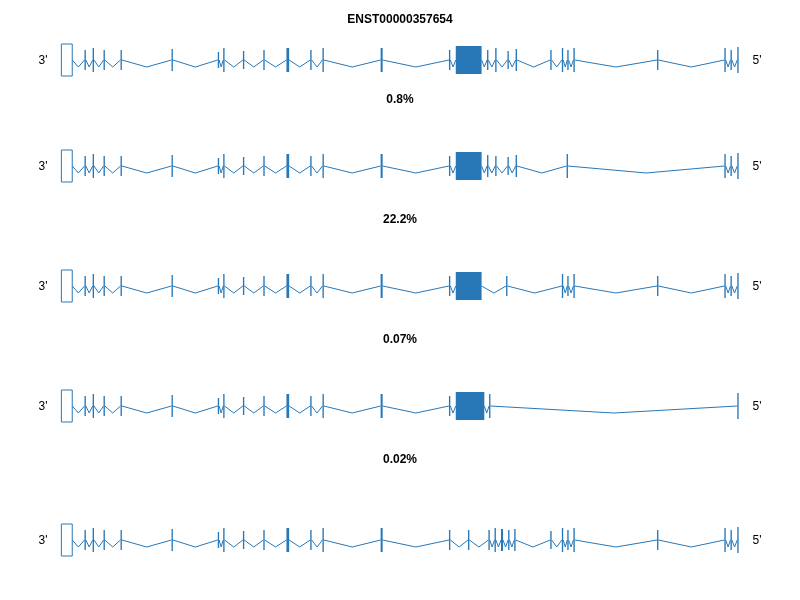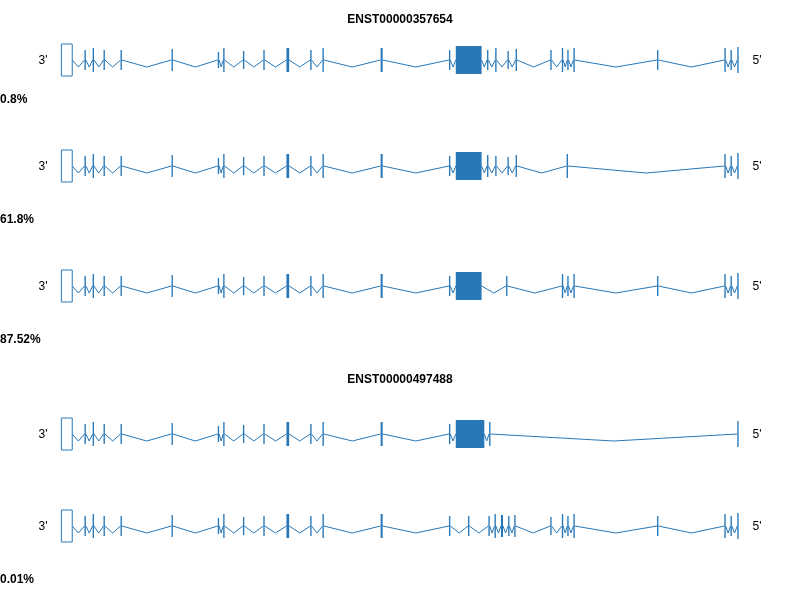--- a/index.html
+++ b/index.html
@@ -3,21 +3,21 @@
 <meta charset="utf-8">
 <style>
   html,body{margin:0;padding:0;background:#ffffff;}
   body{width:800px;height:600px;font-family:"Liberation Sans",sans-serif;color:#000;overflow:hidden;}
   .plot{width:800px;height:600px;display:flex;flex-direction:column;}
   .row{height:120px;display:flex;flex-direction:column;box-sizing:border-box;}
   .title{text-align:center;font-weight:bold;font-size:12px;padding-top:12px;height:16px;}
   .track{display:flex;align-items:center;flex:1;padding:0 34px;gap:8px;}
   .end-label{font-size:12px;width:18px;text-align:center;flex:none;}
   .track-svg{flex:1;height:56px;display:block;}
-  .pct{font-weight:bold;font-size:12px;padding-bottom:12px;height:16px;}
+  .pct{text-align:center;font-weight:bold;font-size:12px;padding-bottom:12px;height:16px;}
 </style>
 </head>
 <body>
 
 <div class="plot" id="plot">
     <div class="row">
       <div class="title">ENST00000357654</div>
       <div class="track">
         <span class="end-label">3'</span>
         <svg viewBox="0 0 1000 56" preserveAspectRatio="none" class="track-svg">
@@ -80,21 +80,21 @@
           <rect x="640" y="18" width="2" height="20" fill="#2878b8"></rect>
           <rect x="658" y="19" width="2" height="18" fill="#2878b8"></rect>
           <rect x="670" y="17" width="2" height="22" fill="#2878b8"></rect>
           <rect x="745" y="16" width="2" height="24" fill="#2878b8"></rect>
           <rect x="977" y="16" width="2" height="24" fill="#2878b8"></rect>
           <rect x="986" y="18" width="2" height="20" fill="#2878b8"></rect>
           <rect x="996" y="15" width="2" height="26" fill="#2878b8"></rect>
         </svg>
         <span class="end-label">5'</span>
       </div>
-      <div class="pct">61.8%</div>
+      <div class="pct">22.2%</div>
     </div>
     <div class="row">
       <div class="track">
         <span class="end-label">3'</span>
         <svg viewBox="0 0 1000 56" preserveAspectRatio="none" class="track-svg">
           <path d="M18 28L27 35L36 28M38 28L43 35L48 28M50 28L57 35L64 28M66 28L77.5 35L89 28M91 28L127.5 35L164 28M166 28L199 35L232 28M234 28L237 35L240 28M242 28L255.5 35L269 28M271 28L285 35L299 28M301 28L317 35L333 28M337 28L352.5 35L368 28M370 28L378 35L386 28M388 28L429.75 35L471.5 28M474.5 28L523.25 35L572 28M574 28L578 35L582 28M620 28L638 35L656 28M658 28L698 35L738 28M740 28L743 35L746 28M748 28L751.5 35L755 28M757 28L817.5 35L878 28M880 28L928.5 35L977 28M979 28L982.5 35L986 28M988 28L992 35L996 28" fill="none" stroke="#2878b8" stroke-width="1" vector-effect="non-scaling-stroke"></path>
           <rect x="2" y="12" width="16" height="32" fill="#ffffff" stroke="#2878b8" stroke-width="1" vector-effect="non-scaling-stroke"></rect>
           <rect x="36" y="18" width="2" height="20" fill="#2878b8"></rect>
           <rect x="48" y="16" width="2" height="24" fill="#2878b8"></rect>
           <rect x="64" y="18" width="2" height="20" fill="#2878b8"></rect>
@@ -114,24 +114,23 @@
           <rect x="738" y="16" width="2" height="24" fill="#2878b8"></rect>
           <rect x="746" y="18" width="2" height="20" fill="#2878b8"></rect>
           <rect x="755" y="16" width="2" height="24" fill="#2878b8"></rect>
           <rect x="878" y="18" width="2" height="20" fill="#2878b8"></rect>
           <rect x="977" y="16" width="2" height="24" fill="#2878b8"></rect>
           <rect x="986" y="18" width="2" height="20" fill="#2878b8"></rect>
           <rect x="996" y="15" width="2" height="26" fill="#2878b8"></rect>
         </svg>
         <span class="end-label">5'</span>
       </div>
-      <div class="pct">87.52%</div>
+      <div class="pct">0.07%</div>
     </div>
     <div class="row">
-      <div class="title">ENST00000497488</div>
       <div class="track">
         <span class="end-label">3'</span>
         <svg viewBox="0 0 1000 56" preserveAspectRatio="none" class="track-svg">
           <path d="M18 28L27 35L36 28M38 28L43 35L48 28M50 28L57 35L64 28M66 28L77.5 35L89 28M91 28L127.5 35L164 28M166 28L199 35L232 28M234 28L237 35L240 28M242 28L255.5 35L269 28M271 28L285 35L299 28M301 28L317 35L333 28M337 28L352.5 35L368 28M370 28L378 35L386 28M388 28L429.75 35L471.5 28M474.5 28L523.25 35L572 28M574 28L578 35L582 28M624 28L627.5 35L631 28M633 28L814.5 35L996 28" fill="none" stroke="#2878b8" stroke-width="1" vector-effect="non-scaling-stroke"></path>
           <rect x="2" y="12" width="16" height="32" fill="#ffffff" stroke="#2878b8" stroke-width="1" vector-effect="non-scaling-stroke"></rect>
           <rect x="36" y="18" width="2" height="20" fill="#2878b8"></rect>
           <rect x="48" y="16" width="2" height="24" fill="#2878b8"></rect>
           <rect x="64" y="18" width="2" height="20" fill="#2878b8"></rect>
           <rect x="89" y="18" width="2" height="20" fill="#2878b8"></rect>
           <rect x="164" y="17" width="2" height="22" fill="#2878b8"></rect>
@@ -143,20 +142,21 @@
           <rect x="368" y="18" width="2" height="20" fill="#2878b8"></rect>
           <rect x="386" y="16" width="2" height="24" fill="#2878b8"></rect>
           <rect x="471.5" y="16" width="3" height="24" fill="#2878b8"></rect>
           <rect x="572" y="18" width="2" height="20" fill="#2878b8"></rect>
           <rect x="582" y="14" width="42" height="28" fill="#2878b8"></rect>
           <rect x="631" y="16" width="2" height="24" fill="#2878b8"></rect>
           <rect x="996" y="15" width="2" height="26" fill="#2878b8"></rect>
         </svg>
         <span class="end-label">5'</span>
       </div>
+      <div class="pct">0.02%</div>
     </div>
     <div class="row">
       <div class="track">
         <span class="end-label">3'</span>
         <svg viewBox="0 0 1000 56" preserveAspectRatio="none" class="track-svg">
           <path d="M18 28L27 35L36 28M38 28L43 35L48 28M50 28L57 35L64 28M66 28L77.5 35L89 28M91 28L127.5 35L164 28M166 28L199 35L232 28M234 28L237 35L240 28M242 28L255.5 35L269 28M271 28L285 35L299 28M301 28L317 35L333 28M337 28L352.5 35L368 28M370 28L378 35L386 28M388 28L429.75 35L471.5 28M474.5 28L523.25 35L572 28M574 28L587 35L600 28M602 28L616 35L630 28M632 28L635.5 35L639 28M641 28L644.75 35L648.5 28M651.5 28L655.25 35L659 28M661 28L664.5 35L668 28M670 28L695.5 35L721 28M723 28L730.5 35L738 28M740 28L743 35L746 28M748 28L751.5 35L755 28M757 28L817.5 35L878 28M880 28L928.5 35L977 28M979 28L982.5 35L986 28M988 28L992 35L996 28" fill="none" stroke="#2878b8" stroke-width="1" vector-effect="non-scaling-stroke"></path>
           <rect x="2" y="12" width="16" height="32" fill="#ffffff" stroke="#2878b8" stroke-width="1" vector-effect="non-scaling-stroke"></rect>
           <rect x="36" y="18" width="2" height="20" fill="#2878b8"></rect>
           <rect x="48" y="16" width="2" height="24" fill="#2878b8"></rect>
           <rect x="64" y="18" width="2" height="20" fill="#2878b8"></rect>
@@ -181,15 +181,14 @@
           <rect x="738" y="16" width="2" height="24" fill="#2878b8"></rect>
           <rect x="746" y="18" width="2" height="20" fill="#2878b8"></rect>
           <rect x="755" y="16" width="2" height="24" fill="#2878b8"></rect>
           <rect x="878" y="18" width="2" height="20" fill="#2878b8"></rect>
           <rect x="977" y="16" width="2" height="24" fill="#2878b8"></rect>
           <rect x="986" y="18" width="2" height="20" fill="#2878b8"></rect>
           <rect x="996" y="15" width="2" height="26" fill="#2878b8"></rect>
         </svg>
         <span class="end-label">5'</span>
       </div>
-      <div class="pct">0.01%</div>
     </div>
   </div>
 
 </body></html>

